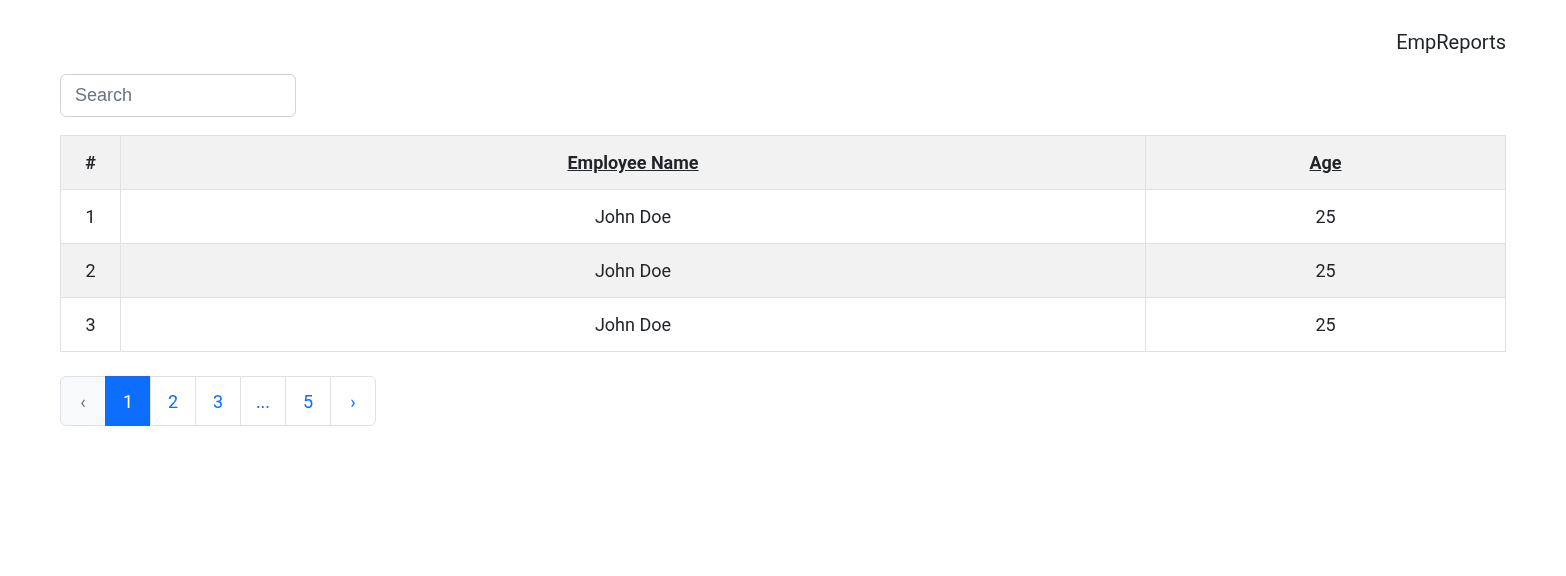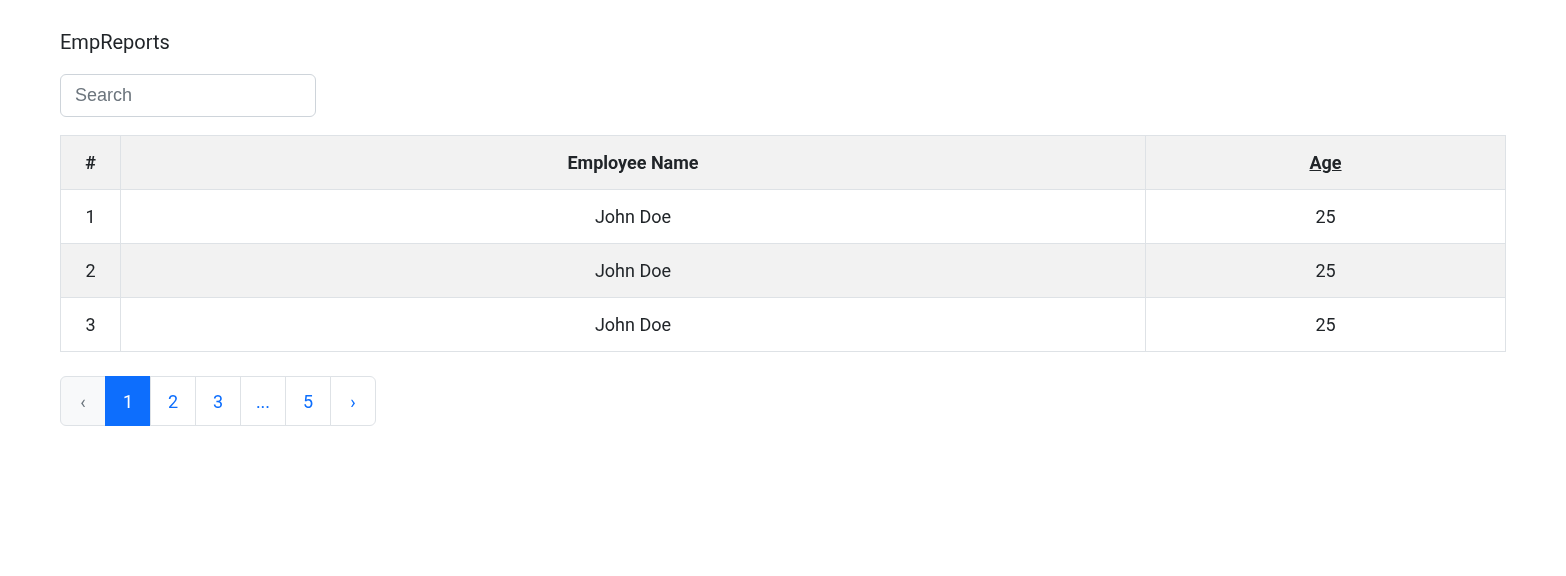--- a/index.html
+++ b/index.html
@@ -4,28 +4,28 @@
   <style>
     * { box-sizing: border-box; margin: 0; padding: 0; }
     body {
       font-family: -apple-system, BlinkMacSystemFont, "Segoe UI", Roboto, "Helvetica Neue", Arial, sans-serif;
       color: #212529;
       background: #fff;
       width: 1566px;
       padding: 30px 60px;
     }
     .title {
-      text-align: left;
+      text-align: right;
       font-size: 20px;
       font-weight: 400;
       margin-bottom: 20px;
       color: #212529;
     }
     .search-box {
-      width: 256px;
+      width: 236px;
       padding: 10px 14px;
       font-size: 18px;
       border: 1px solid #ced4da;
       border-radius: 6px;
       color: #495057;
       margin-bottom: 18px;
       outline: none;
     }
     .search-box::placeholder { color: #6c757d; }
     table {
@@ -41,21 +41,21 @@
       font-size: 18px;
       vertical-align: middle;
     }
     thead th {
       background-color: #f2f2f2;
       font-weight: 700;
       color: #212529;
     }
     tbody tr:nth-child(even) td { background-color: #f2f2f2; }
     .col-idx { width: 60px; }
-    .col-name { width: auto; }
+    .col-name { width: auto; text-decoration: underline; }
     .col-age { width: 360px; text-decoration: underline; }
     .pagination {
       display: flex;
       list-style: none;
     }
     .page-item {
       border: 1px solid #dee2e6;
       margin-left: -1px;
       min-width: 46px;
       height: 50px;

